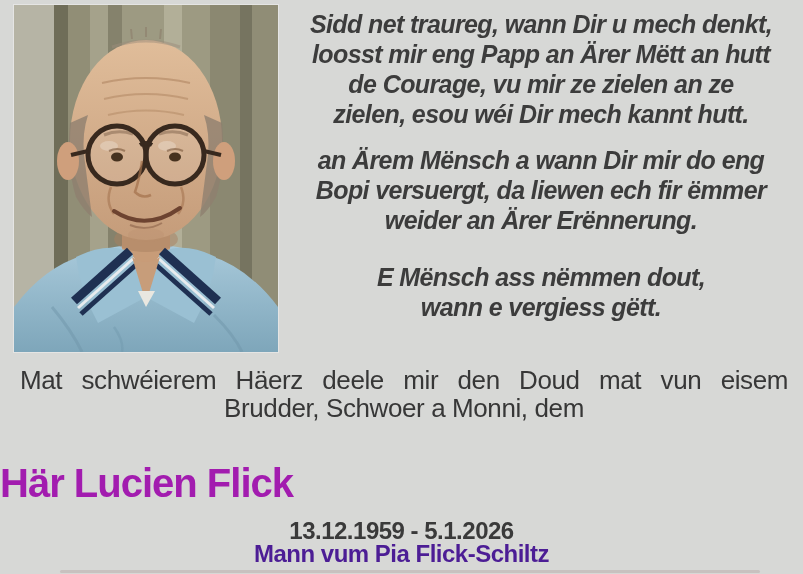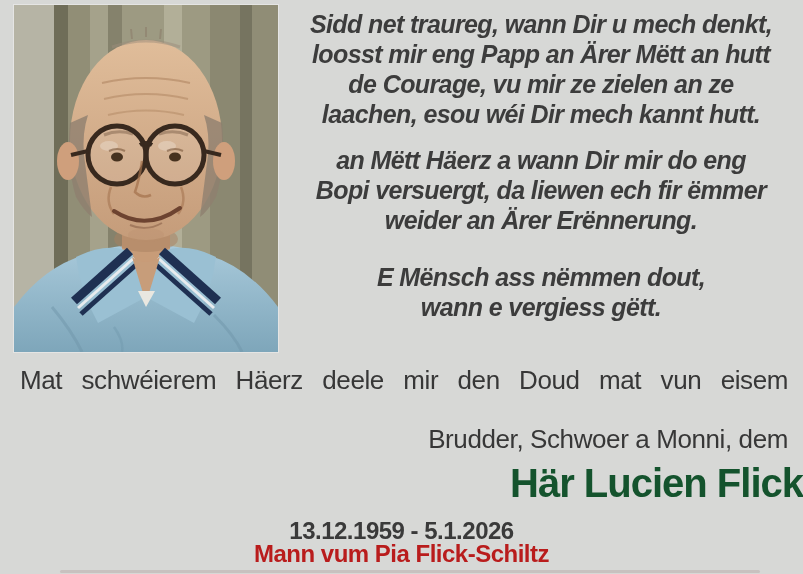--- a/index.html
+++ b/index.html
@@ -28,37 +28,37 @@
   }
   .stanza { margin:0 0 16px 0; }
   .stanza.last { margin-top:27px; }
 
   .announcement {
     position:absolute; left:20px; top:366px; width:768px;
     font-weight:normal; font-size:26px; line-height:28px;
     letter-spacing:-0.4px; color:#373737;
   }
   .announcement .just { text-align:justify; text-align-last:justify; }
-  .announcement .left { text-align:right;margin-top:31px; }
+  .announcement .left { text-align:center; }
 
   .deceased-name {
     position:absolute; left:0; top:461px; width:803px;
-    text-align:right; font-weight:bold;
+    text-align:left; font-weight:bold;
     font-size:40px; letter-spacing:-1px;
-    color:#14532d;
+    color:#a21caf;
   }
   .life-dates {
     position:absolute; left:0; top:517px; width:803px;
     text-align:center; font-weight:bold;
     font-size:24px; letter-spacing:-0.5px; color:#3a3a3a;
   }
   .family-relation {
     position:absolute; left:0; top:540px; width:803px;
     text-align:center; font-weight:bold;
-    font-size:24px; letter-spacing:-0.5px; color:#b91c1c;
+    font-size:24px; letter-spacing:-0.5px; color:#4c1d95;
   }
   .bottom-rule {
     position:absolute; left:60px; top:570px; width:700px; height:3px;
     background:#c8c1bf; border-radius:2px;
   }
 </style>
 </head>
 <body>
 
 <div class="canvas">
@@ -147,24 +147,24 @@
       <path d="M118 252 L132 298 L146 252 Q132 262 118 252 Z" fill="#c79d7a"></path>
       <path d="M124 286 L132 302 L141 286 Z" fill="#e9e7e0"></path>
     </svg>
   </div>
 
   <div class="poem">
     <div class="stanza">
       <div>Sidd net traureg, wann Dir u mech denkt,</div>
       <div>loosst mir eng Papp an Ärer Mëtt an hutt</div>
       <div>de Courage, vu mir ze zielen an ze</div>
-      <div>laachen, esou wéi Dir mech kannt hutt.</div>
+      <div>zielen, esou wéi Dir mech kannt hutt.</div>
     </div>
     <div class="stanza">
-      <div>an Mëtt Häerz a wann Dir mir do eng</div>
+      <div>an Ärem Mënsch a wann Dir mir do eng</div>
       <div>Bopi versuergt, da liewen ech fir ëmmer</div>
       <div>weider an Ärer Erënnerung.</div>
     </div>
     <div class="stanza last">
       <div>E Mënsch ass nëmmen dout,</div>
       <div>wann e vergiess gëtt.</div>
     </div>
   </div>
 
   <div class="announcement">

